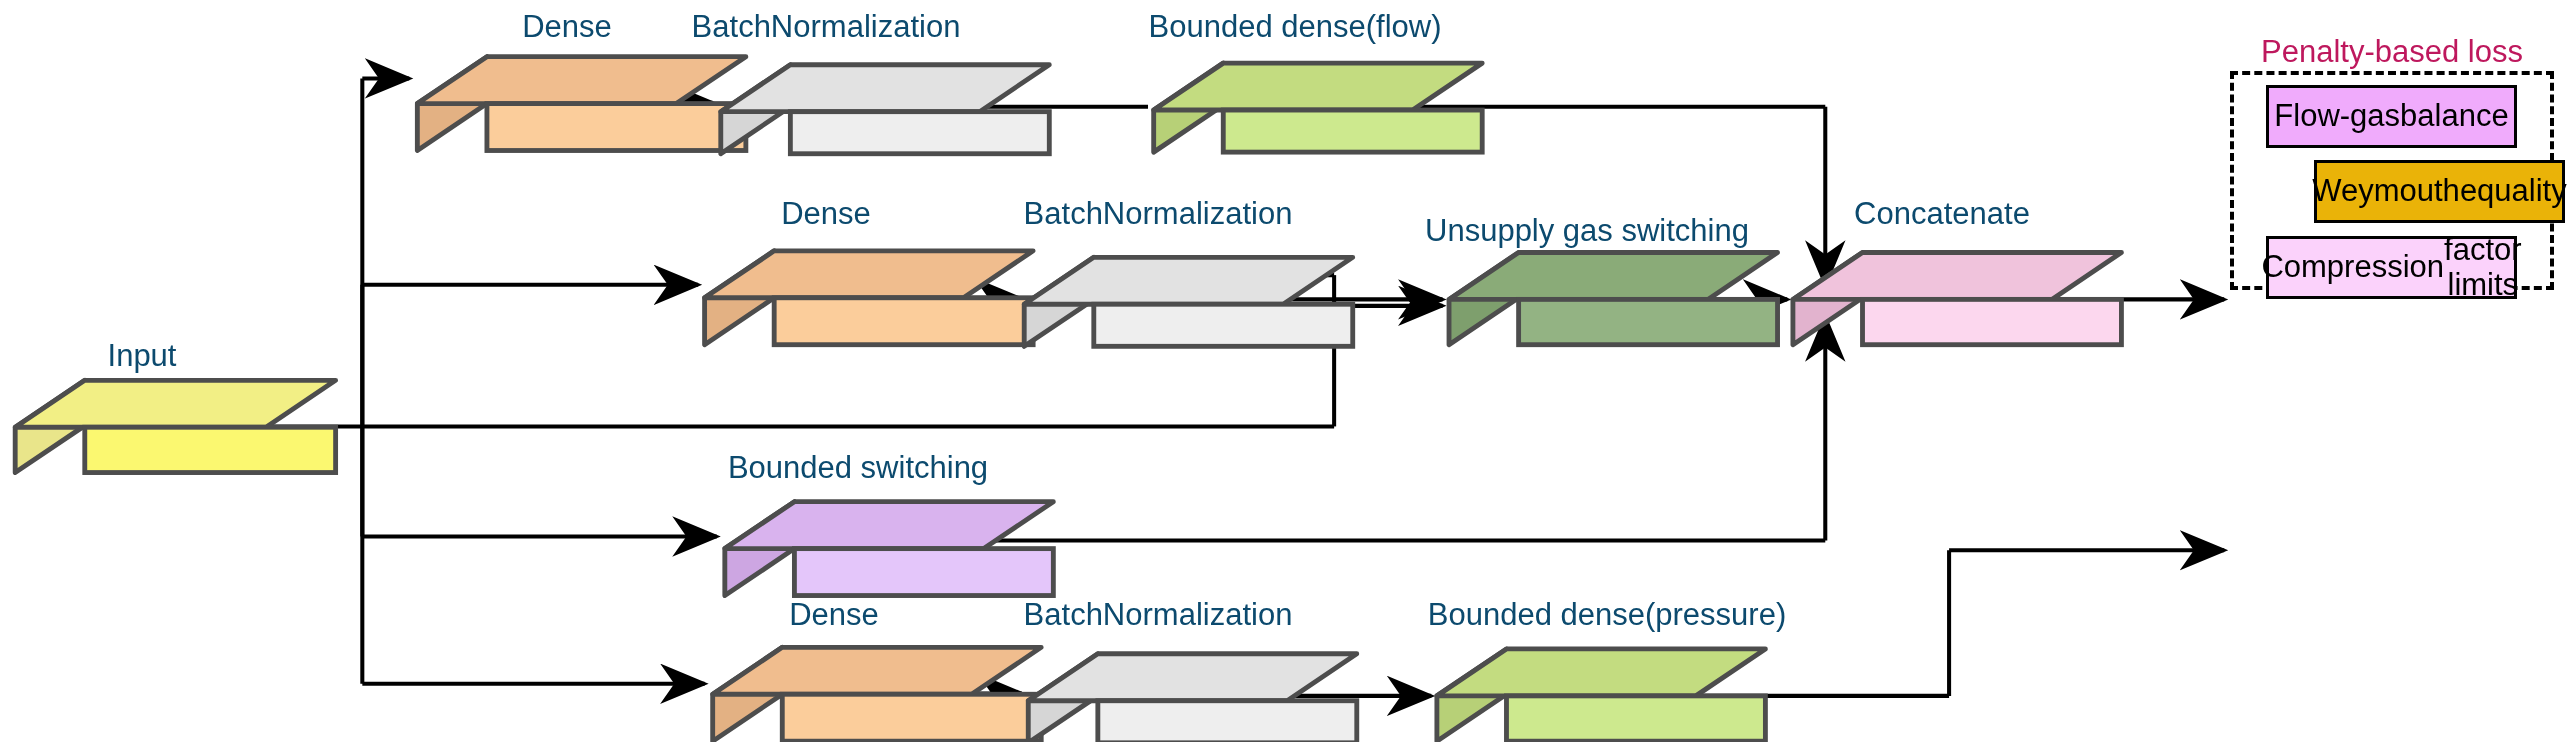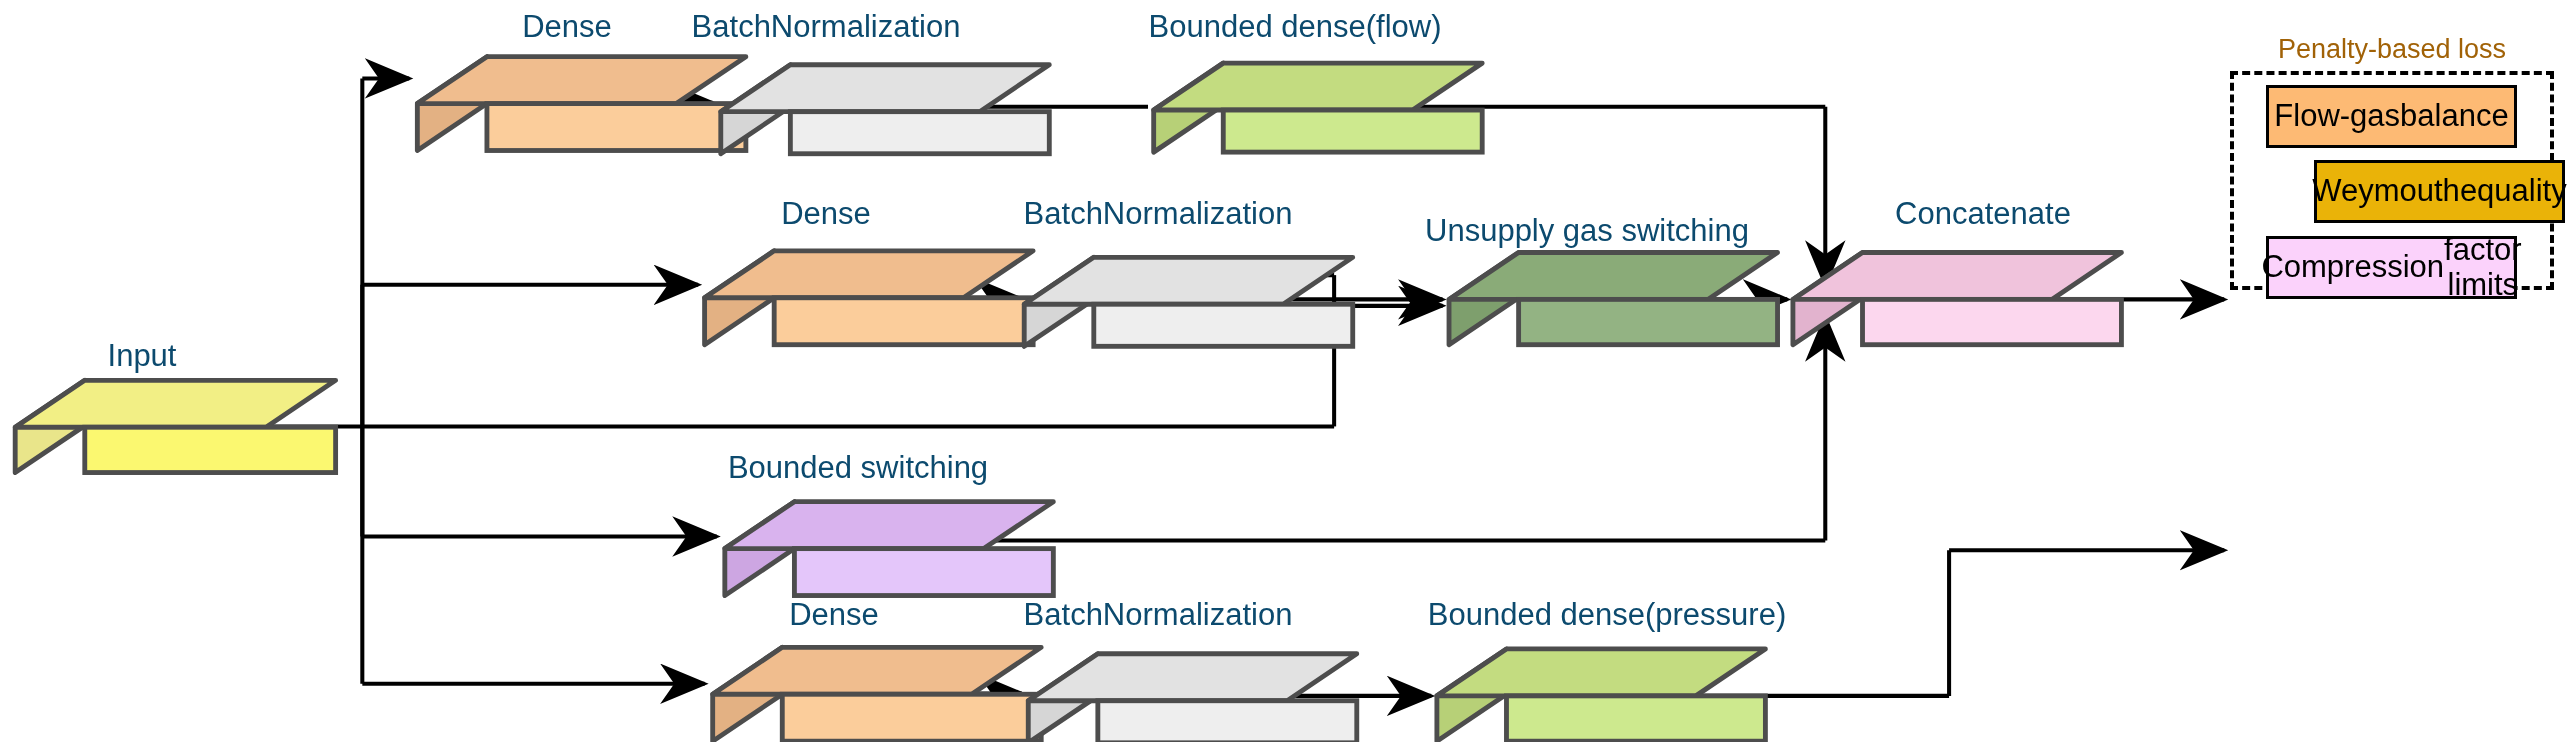--- a/index.html
+++ b/index.html
@@ -2,21 +2,21 @@
 <html style="font-size:13px"><head>
 <meta charset="utf-8">
 <style>
   html,body{margin:0;padding:0;background:#ffffff;}
   #stage{position:relative;width:2576px;height:742px;background:#ffffff;
          font-family:"Liberation Sans","DejaVu Sans",sans-serif;overflow:hidden;}
   svg.layer{position:absolute;left:0;top:0;width:2576px;height:742px;}
   .lbl{position:absolute;white-space:nowrap;color:#0c4a6e;font-size:31px;line-height:1;
        font-family:"Liberation Sans","DejaVu Sans",sans-serif;}
   .lbl.c{transform:translateX(-50%);}
-  .pen-title{position:absolute;white-space:nowrap;font-size:27px;color:#a16207;transform:translateX(-50%);}
+  .pen-title{position:absolute;white-space:nowrap;font-size:31px;color:#be185d;transform:translateX(-50%);}
   .pen-item{position:absolute;box-sizing:border-box;border:3.2px solid #000;display:flex;
             align-items:center;justify-content:center;text-align:center;font-size:31px;
             color:#000;line-height:1.12;font-family:"Liberation Sans","DejaVu Sans",sans-serif;}
 </style>
 </head>
 <body>
 
 <div id="stage">
 
   <svg class="layer" viewBox="0 0 3182 917" xmlns="http://www.w3.org/2000/svg">
@@ -139,31 +139,31 @@
   </svg>
 
   <div id="labels">
       <div class="lbl c" style="left: 142px; top: 340px;">Input</div>
       <div class="lbl c" style="left: 567px; top: 11.3px;">Dense</div>
       <div class="lbl c" style="left: 826px; top: 11.3px;">BatchNormalization</div>
       <div class="lbl c" style="left: 1295px; top: 11.3px;">Bounded dense(flow)</div>
       <div class="lbl c" style="left: 826px; top: 198px;">Dense</div>
       <div class="lbl c" style="left: 1158px; top: 198px;">BatchNormalization</div>
       <div class="lbl c" style="left: 1587px; top: 198px; margin-top: 17px;">Unsupply gas switching</div>
-      <div class="lbl c" style="left: 1983px; top: 198px;">Concatenate</div>
+      <div class="lbl c" style="left: 1942px; top: 198px;">Concatenate</div>
       <div class="lbl c" style="left: 858px; top: 452px;">Bounded switching</div>
       <div class="lbl c" style="left: 834px; top: 599px;">Dense</div>
       <div class="lbl c" style="left: 1158px; top: 599px;">BatchNormalization</div>
       <div class="lbl c" style="left: 1607px; top: 599px;">Bounded dense(pressure)</div>
     </div>
 
   <div class="pen-title" style="left:2392px;top:34px;">Penalty-based loss</div>
   <div id="pen-frame" style="position: absolute; box-sizing: border-box; left: 2230px; top: 71px; width: 324px; height: 219px; border: 4px dashed rgb(0, 0, 0);"></div>
   <div id="pen-items">
-      <div class="pen-item" style="left: 2266px; top: 85px; width: 251px; height: 63px; background: #fdba74;">
+      <div class="pen-item" style="left: 2266px; top: 85px; width: 251px; height: 63px; background: #f0abfc;">
         <span style="display: block;">Flow-gas</span>
         <span style="display: block;">balance</span>
       </div>
       <div class="pen-item" style="left: 2266px; top: 160px; width: 251px; height: 63px; background: #eab308; margin-left: 48px;">
         <span style="display: block;">Weymouth</span>
         <span style="display: block;">equality</span>
       </div>
       <div class="pen-item" style="left: 2266px; top: 236px; width: 251px; height: 63px; background: rgb(251, 210, 251);">
         <span style="display: block;">Compression</span>
         <span style="display: block;">factor limits</span>

